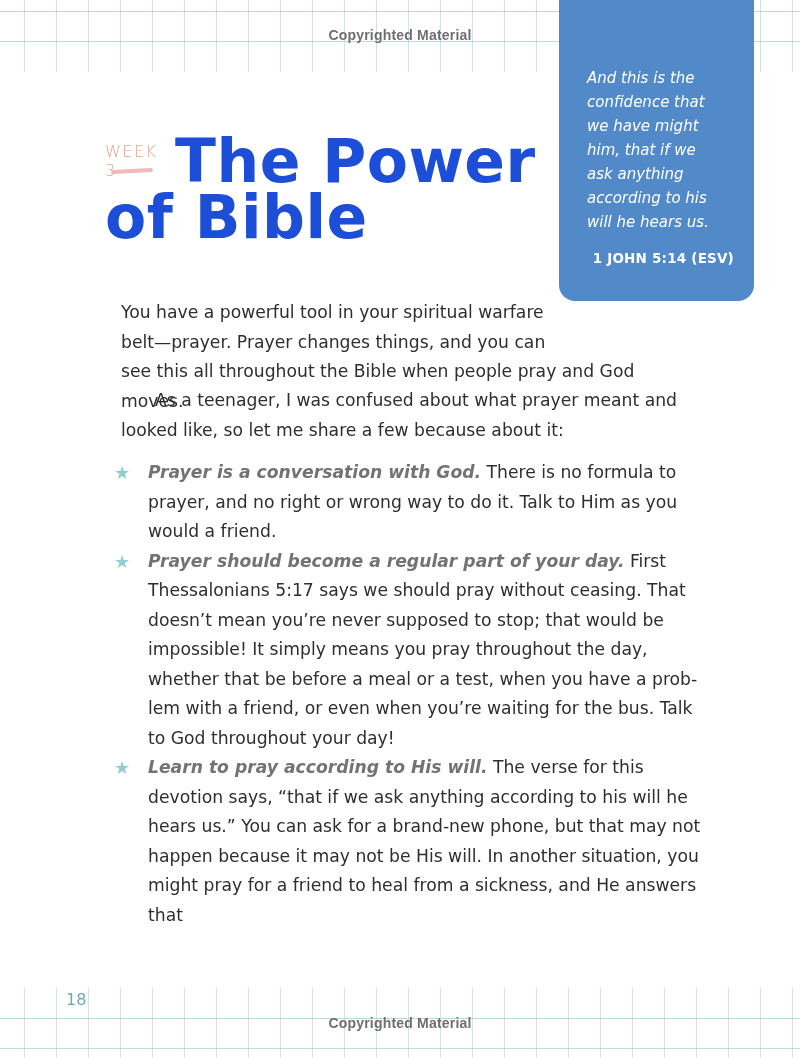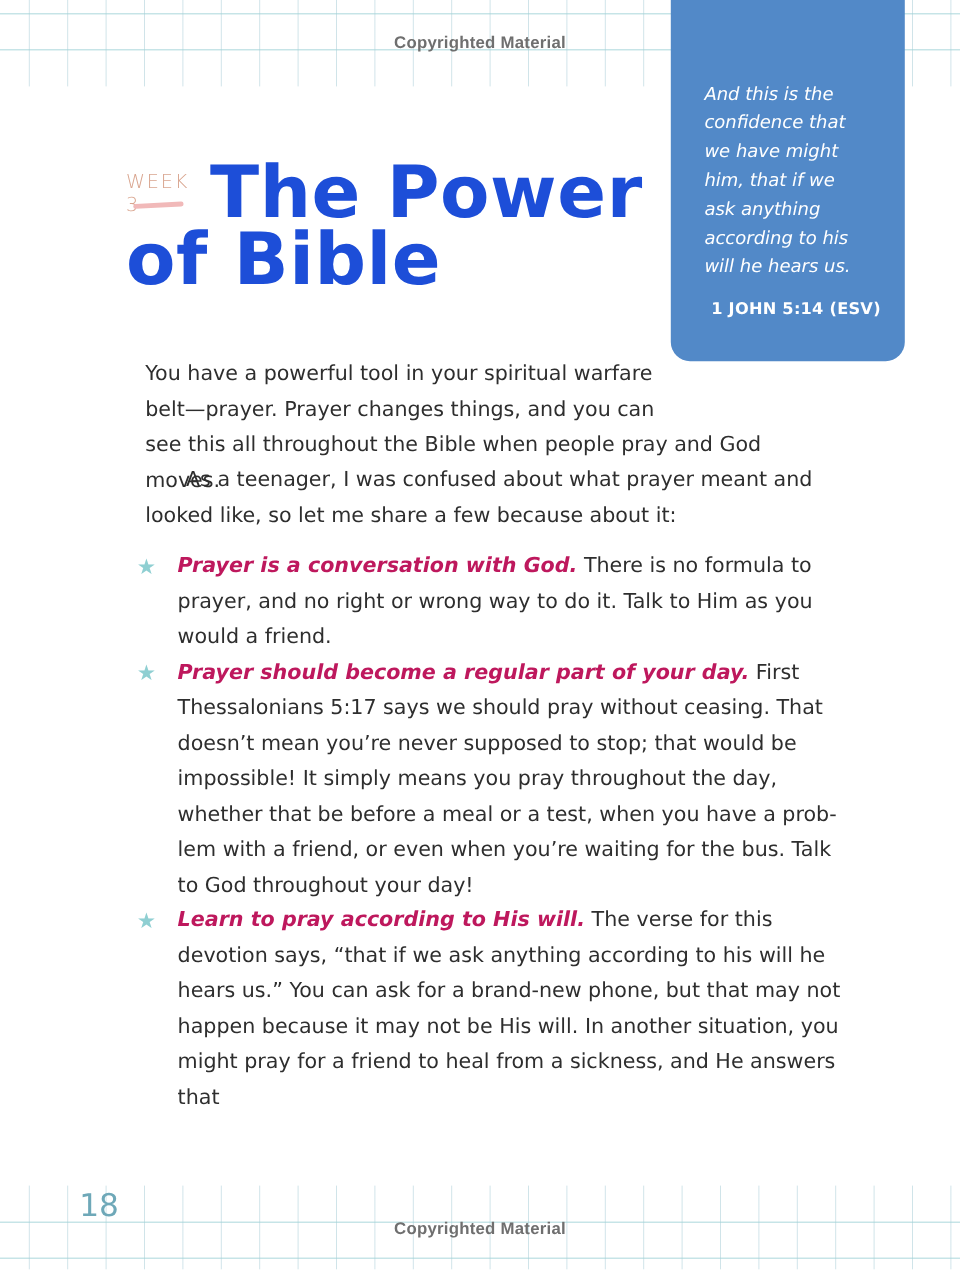--- a/index.html
+++ b/index.html
@@ -68,25 +68,25 @@
     .para1 { top: 282px; }
     .para2 { top: 370px; }
     .para p { margin: 16px; }
     .indent { text-indent: 34px; }
 
     .bullets { position: absolute; left: 110px; top: 458px; width: 610px; margin: 0; padding: 0; list-style: none; }
     .bullet { position: relative; padding-left: 38px; font-size: 17.2px; line-height: 29.5px; color: #2e2e2e; font-family: "DejaVu Sans", sans-serif; }
     .star {
       position: absolute; left: 4px; top: 0; font-size: 18px; color: #8fcfd2; line-height: 29.5px;
     }
-    .lead { font-weight: bold; font-style: italic; color: #be185d; }
+    .lead { font-weight: bold; font-style: italic; color: #737373; }
 
     .page-number {
       position: absolute; left: 66px; top: 990px;
-      font-family: "DejaVu Sans", sans-serif; font-size: 26px; color: #6ea8b8;
+      font-family: "DejaVu Sans", sans-serif; font-size: 16px; color: #6ea8b8;
     }
   </style>
 </head>
 <body>
 
 <div class="grid-top"></div>
 <div class="hline" style="top:11px"></div>
 <div class="hline" style="top:41px"></div>
 
 <div class="grid-bottom"></div>

